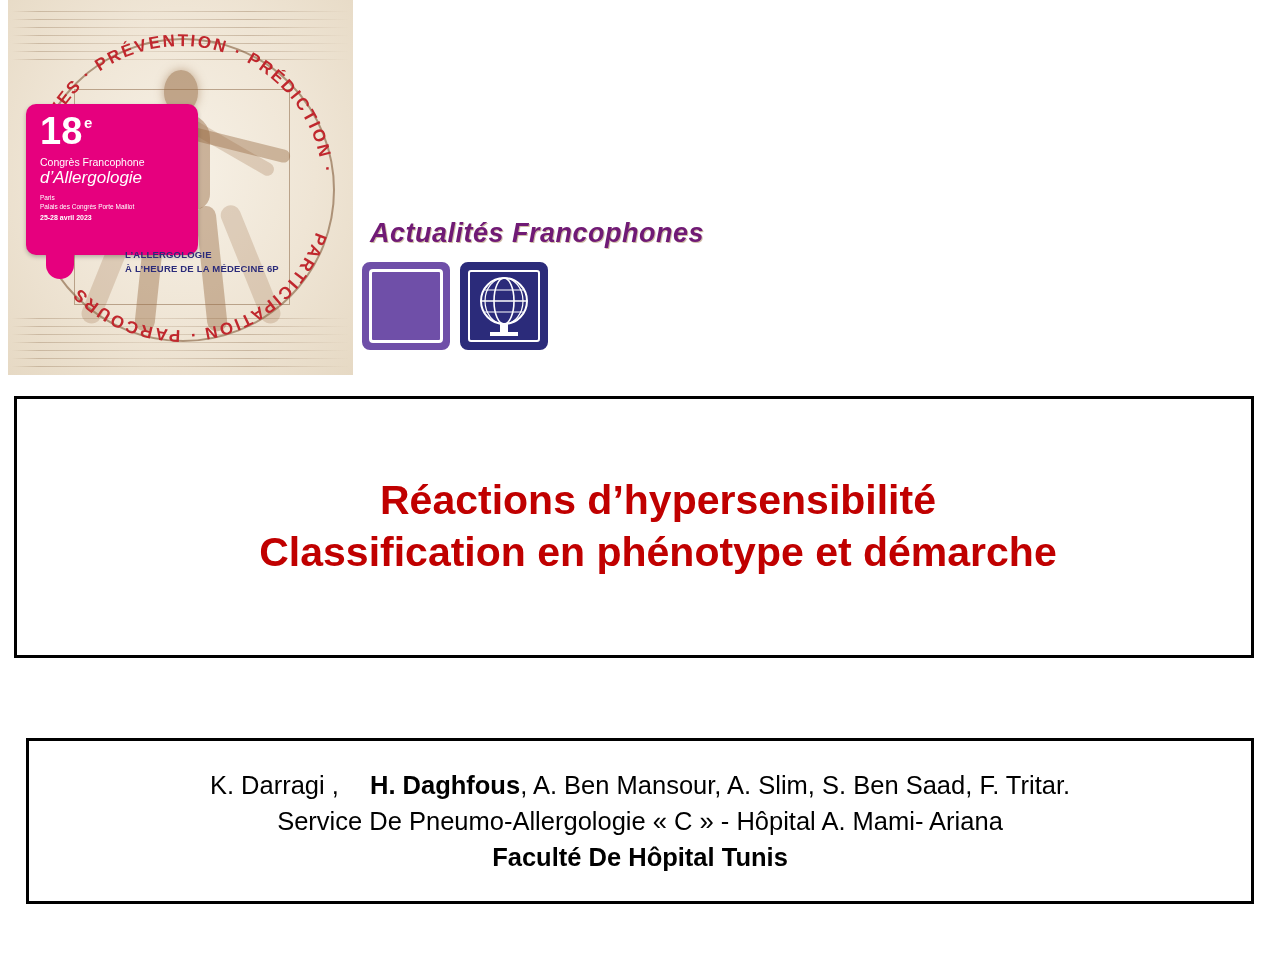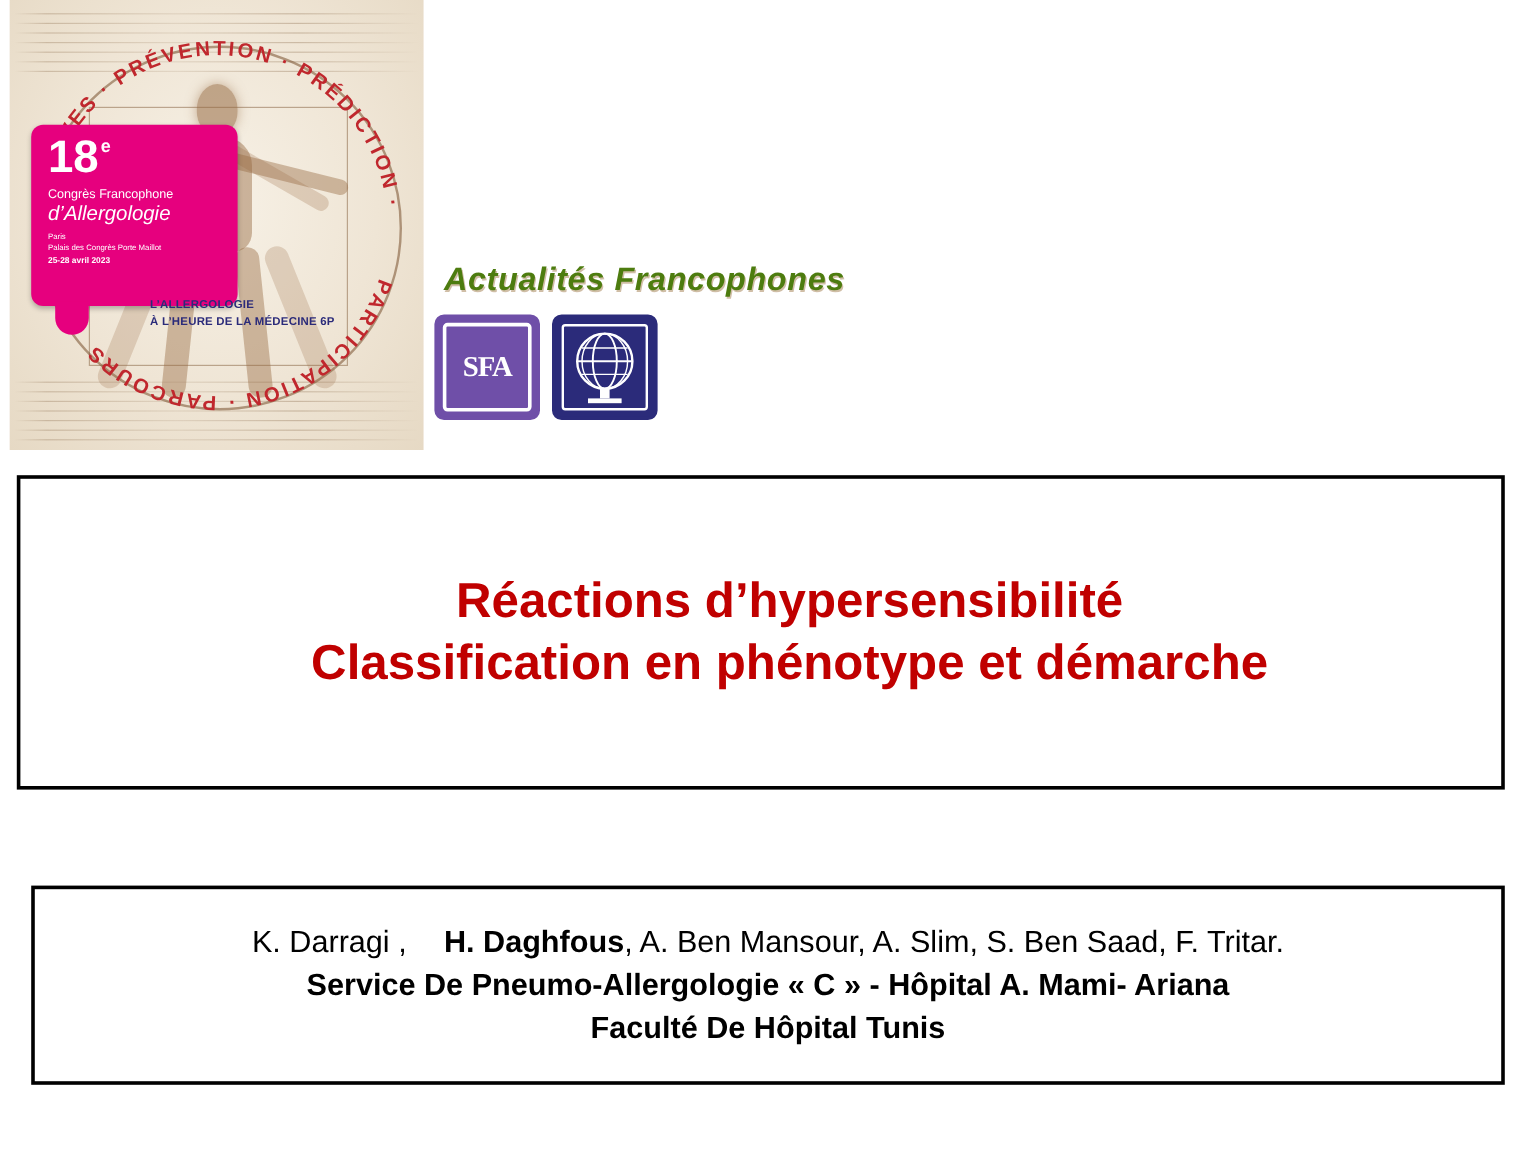--- a/index.html
+++ b/index.html
@@ -214,21 +214,21 @@
   }
 
   
   .actualites {
     position: absolute;
     left: 370px;
     top: 218px;
     font-size: 27px;
     font-weight: bold;
     font-style: italic;
-    color: #4d7c0f;
+    color: #701a75;
     letter-spacing: .5px;
     text-shadow: 1px 1px 0 rgba(120,70,0,0.35);
   }
   .logos {
     position: absolute;
     left: 362px;
     top: 262px;
     display: flex;
     gap: 10px;
   }
@@ -313,21 +313,21 @@
   }
   .authors-inner {
     text-align: center;
     font-size: 25.5px;
     line-height: 1.42;
     color: #000000;
     padding: 0 14px;
   }
   .authors-line1 { display: block; font-weight: normal; }
   .authors-line1 b { font-weight: bold; margin-left: 24px; }
-  .authors-line2 { display: block; font-weight: bold; }
+  .authors-line2 { display: block; font-weight: normal; }
   .authors-line3 { display: block; font-weight: bold; }
 </style>
 </head>
 <body>
 
 <div class="poster">
   <div class="poster-parchment"></div>
 
   <div class="script-lines top">
     <i></i>
@@ -389,21 +389,20 @@
 
   <div class="slogan" style="white-space: pre-line; margin-left: 17px;">L’ALLERGOLOGIE
 À L’HEURE DE LA MÉDECINE 6P</div>
 </div>
 
 <div class="actualites">Actualités Francophones</div>
 
 <div class="logos">
   <div class="logo logo-sfa">
     <div class="inner"></div>
-    <div class="letters">SFA</div>
   </div>
   <div class="logo logo-globe">
     <div class="inner"></div>
     <svg class="globe-svg" width="60" height="66" viewBox="0 0 60 66">
       <circle cx="30" cy="28" r="23" fill="none" stroke="#ffffff" stroke-width="2"></circle>
       <ellipse cx="30" cy="28" rx="10" ry="23" fill="none" stroke="#ffffff" stroke-width="1.6"></ellipse>
       <ellipse cx="30" cy="28" rx="19" ry="23" fill="none" stroke="#ffffff" stroke-width="1.2"></ellipse>
       <line x1="7" y1="28" x2="53" y2="28" stroke="#ffffff" stroke-width="1.6"></line>
       <line x1="11" y1="17" x2="49" y2="17" stroke="#ffffff" stroke-width="1.2"></line>
       <line x1="11" y1="39" x2="49" y2="39" stroke="#ffffff" stroke-width="1.2"></line>

